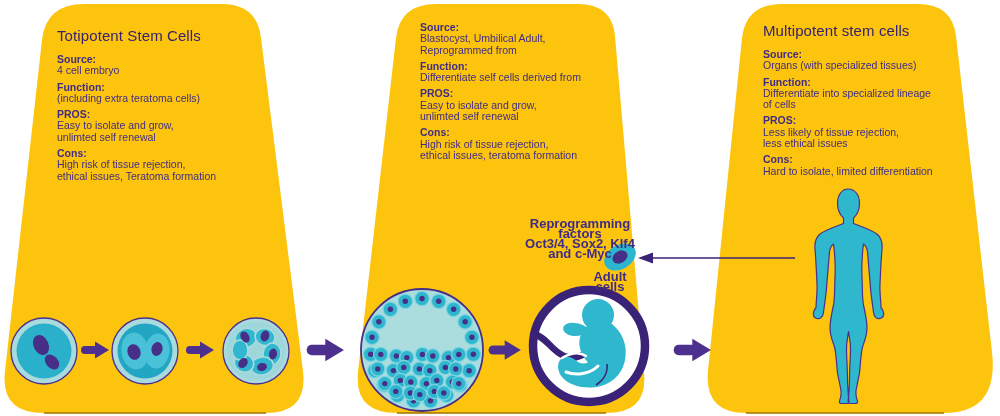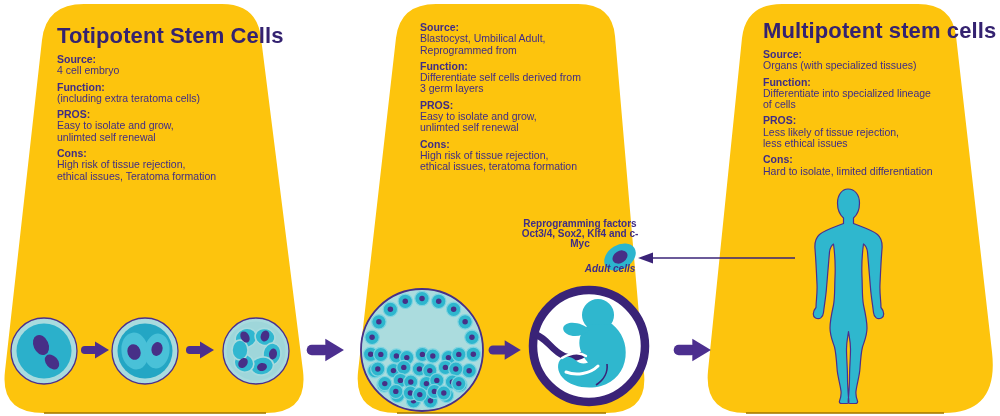--- a/index.html
+++ b/index.html
@@ -1,26 +1,26 @@
 <!DOCTYPE html>
 <html><head>
 <meta charset="utf-8">
 <style>
   html,body{margin:0;padding:0;background:#ffffff;}
   body{width:1000px;height:416px;overflow:hidden;position:relative;
        font-family:"Liberation Sans",sans-serif;}
   #stage{position:absolute;inset:0;width:1000px;height:416px;}
   svg{position:absolute;left:0;top:0;}
   .panel-text{position:absolute;color:#3F2C87;width:250px;}
-  .title{font-weight:bold;font-size:22px;line-height:20px;color:#342270;
+  .title{font-weight:normal;font-size:15px;line-height:20px;color:#342270;
          margin:0 0 8px 0;letter-spacing:.1px;}
   .sec{margin-top:5px;font-size:10.5px;line-height:11.3px;}
   .sec .lbl{font-weight:bold;display:block;}
   .sec .ln{display:block;}
-  .note{position:absolute;font-size:10px;line-height:10px;color:#3F2C87;
+  .note{position:absolute;font-size:13px;line-height:10px;color:#3F2C87;
         text-align:center;font-weight:bold;}
 </style>
 </head>
 <body>
 
 <div id="stage">
 
 <svg width="1000" height="416" viewBox="0 0 1000 416">
 
   <g>
@@ -305,21 +305,20 @@
 
   <div class="panel-text" style="left:420px;top:17px;">
     <div class="sec">
       <span class="lbl">Source:</span>
       <span class="ln">Blastocyst, Umbilical Adult,</span>
       <span class="ln">Reprogrammed from</span>
     </div>
     <div class="sec">
       <span class="lbl">Function:</span>
       <span class="ln">Differentiate self cells derived from</span>
-      <span class="ln">3 germ layers</span>
     </div>
     <div class="sec">
       <span class="lbl">PROS:</span>
       <span class="ln">Easy to isolate and grow,</span>
       <span class="ln">unlimted self renewal</span>
     </div>
     <div class="sec">
       <span class="lbl">Cons:</span>
       <span class="ln">High risk of tissue rejection,</span>
       <span class="ln">ethical issues, teratoma formation</span>
@@ -346,14 +345,14 @@
       <span class="lbl">Cons:</span>
       <span class="ln">Hard to isolate, limited differentiation</span>
     </div>
   </div>
 
   <div class="note" style="left:513px;top:219px;width:134px;">
     <span class="ln" style="display:block">Reprogramming factors</span>
     <span class="ln" style="display:block">Oct3/4, Sox2, Klf4 and c-Myc</span>
   </div>
 
-  <div class="note" style="left:578px;top:264px;width:64px;font-style:italic;">Adult cells</div>
+  <div class="note" style="left:578px;top:272px;width:64px;">Adult cells</div>
 </div>
 
 </body></html>

